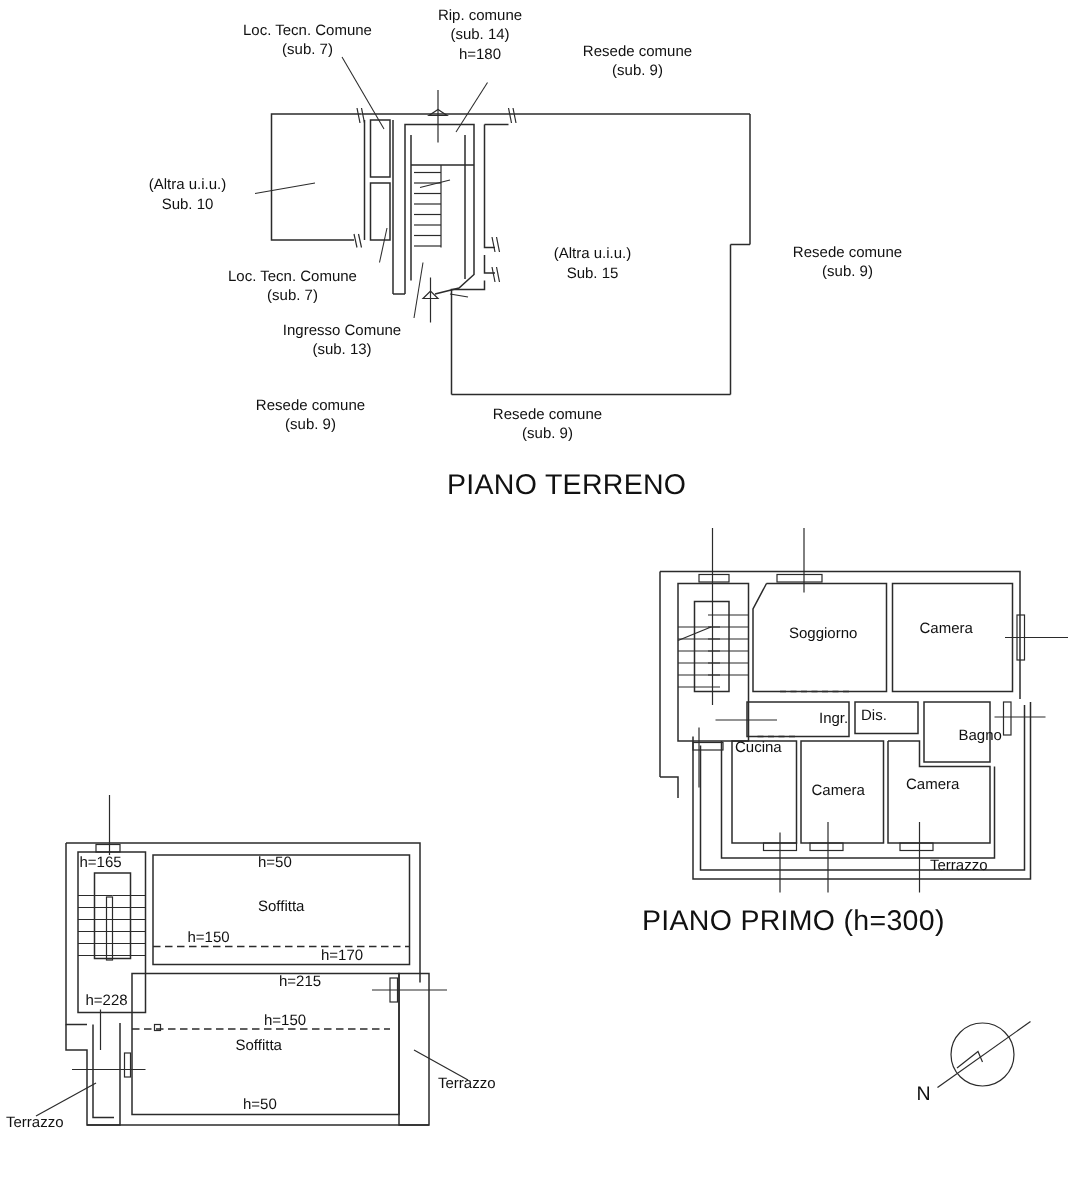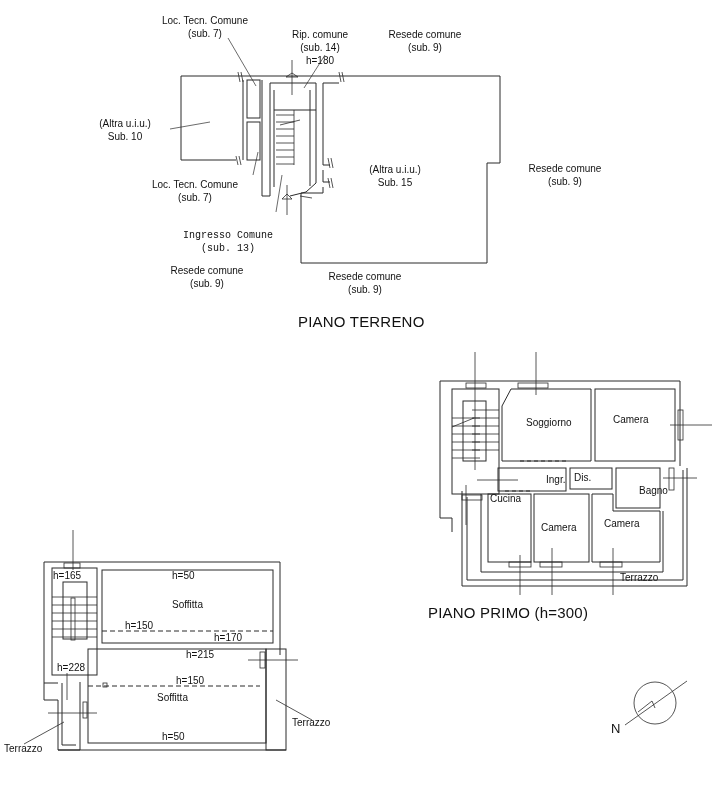--- a/index.html
+++ b/index.html
@@ -1,21 +1,21 @@
 <!DOCTYPE html>
 <html><head>
 <meta charset="utf-8">
 <style>
   html, body { margin:0; padding:0; background:#ffffff; }
   body { width:712px; height:800px; position:relative; overflow:hidden;
          font-family:"Liberation Sans", sans-serif; color:#111; }
   svg.plan { position:absolute; left:0; top:0; }
   .lbl { position:absolute; font-size:10px; line-height:13px; text-align:center; white-space:pre; color:#111; }
   .room { position:absolute; font-size:10px; white-space:nowrap; color:#111; }
-  .title { position:absolute; font-size:15px; letter-spacing:0.2px; white-space:nowrap; color:#111; }
+  .title { position:absolute; font-size:19px; letter-spacing:0.2px; white-space:nowrap; color:#111; }
   .hval { position:absolute; font-size:10px; white-space:nowrap; color:#111; }
 </style>
 </head>
 <body>
 
 <svg class="plan" width="712" height="800" viewBox="0 0 712 800" fill="none" stroke="#2b2b2b" stroke-width="1">
 
   <g>
 
     <polyline points="241,76 181,76 181,160 236,160"></polyline>
@@ -199,30 +199,30 @@
 
   <g stroke-width="0.8">
     <circle cx="655" cy="703" r="21"></circle>
     <line x1="625" y1="725" x2="687" y2="681"></line>
     <polyline points="638,712 652,701 655,708"></polyline>
   </g>
 </svg>
 
 <div class="lbl" style="left:150px;top:14px;width:110px;">Loc. Tecn. Comune
 (sub. 7)</div>
-<div class="lbl" style="left:285px;top:28px;width:70px;">Rip. comune
+<div class="lbl" style="left:285px;top:4px;width:70px;">Rip. comune
 (sub. 14)
 h=180</div>
 <div class="lbl" style="left:380px;top:28px;width:90px;">Resede comune
 (sub. 9)</div>
 <div class="lbl" style="left:90px;top:117px;width:70px;">(Altra u.i.u.)
 Sub. 10</div>
 <div class="lbl" style="left:145px;top:178px;width:100px;">Loc. Tecn. Comune
 (sub. 7)</div>
-<div class="lbl" style="left:178px;top:229px;width:100px;font-family:Liberation Mono, monospace;">Ingresso Comune
+<div class="lbl" style="left:178px;top:214px;width:100px;">Ingresso Comune
 (sub. 13)</div>
 <div class="lbl" style="left:162px;top:264px;width:90px;">Resede comune
 (sub. 9)</div>
 <div class="lbl" style="left:360px;top:163px;width:70px;">(Altra u.i.u.)
 Sub. 15</div>
 <div class="lbl" style="left:520px;top:162px;width:90px;">Resede comune
 (sub. 9)</div>
 <div class="lbl" style="left:320px;top:270px;width:90px;">Resede comune
 (sub. 9)</div>
 <div class="title" style="left:298px;top:313px;">PIANO TERRENO</div>

